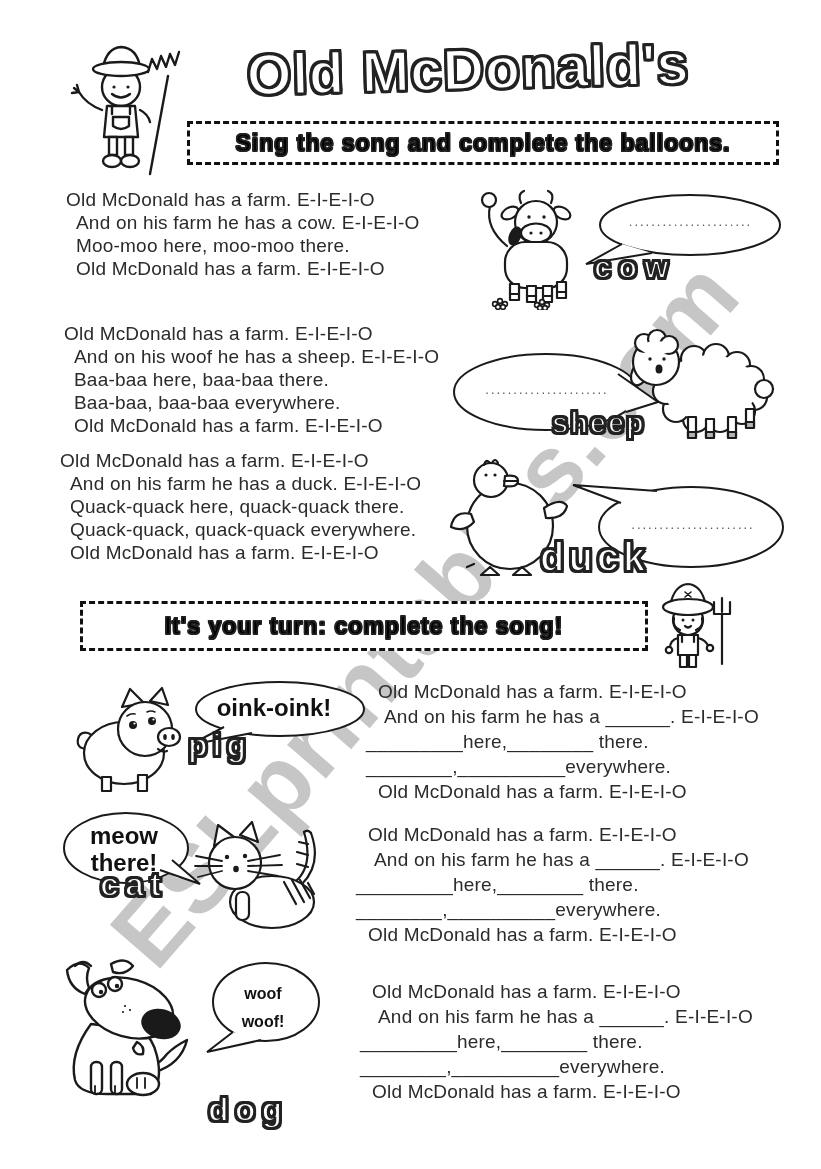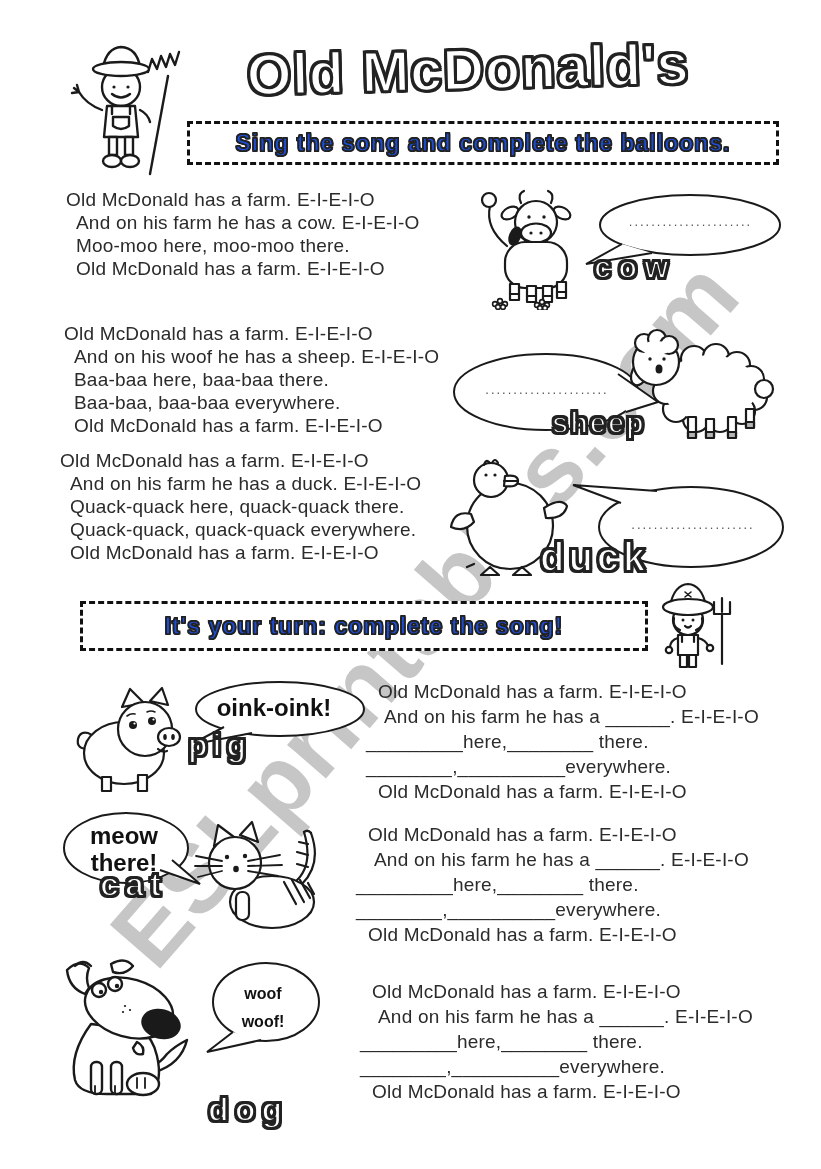--- a/index.html
+++ b/index.html
@@ -6,21 +6,21 @@
   .page{position:relative;width:821px;height:1169px;background:#ffffff;overflow:hidden;
         font-family:"Liberation Sans",sans-serif;color:#2b2b2b;}
   
   .watermark{position:absolute;left:-25px;top:558px;width:900px;z-index:1;text-align:center;
              font-size:97px;font-weight:bold;color:#b9b9b9;opacity:.8;white-space:nowrap;
              transform:rotate(-49deg);letter-spacing:1px;}
   
   .ol{color:#ffffff;font-weight:bold;-webkit-text-stroke:2px #222;
       text-shadow:-2px -2px 0 #222,2px -2px 0 #222,-2px 2px 0 #222,2px 2px 0 #222,
                   -2px 0 0 #222,2px 0 0 #222,0 -2px 0 #222,0 2px 0 #222;}
-  .ol-sm{color:#1d4ed8;font-weight:bold;-webkit-text-stroke:1.3px #222;
+  .ol-sm{color:#000000;font-weight:bold;-webkit-text-stroke:1.3px #222;
       text-shadow:-1px -1px 0 #222,1px -1px 0 #222,-1px 1px 0 #222,1px 1px 0 #222,
                   -1px 0 0 #222,1px 0 0 #222,0 -1px 0 #222,0 1px 0 #222;}
   .title{position:absolute;left:213px;top:36px;width:510px;z-index:2;text-align:center;
          font-size:57px;letter-spacing:1px;transform:rotate(-1.5deg);}
   .banner{position:absolute;z-index:2;border:3px dashed #111;background:#fff;
           display:flex;align-items:center;justify-content:center;}
   .banner1{left:187px;top:121px;width:586px;height:38px;}
   .banner2{left:80px;top:601px;width:562px;height:44px;}
   .banner-text{font-size:23px;letter-spacing:1px;white-space:nowrap;}
   

